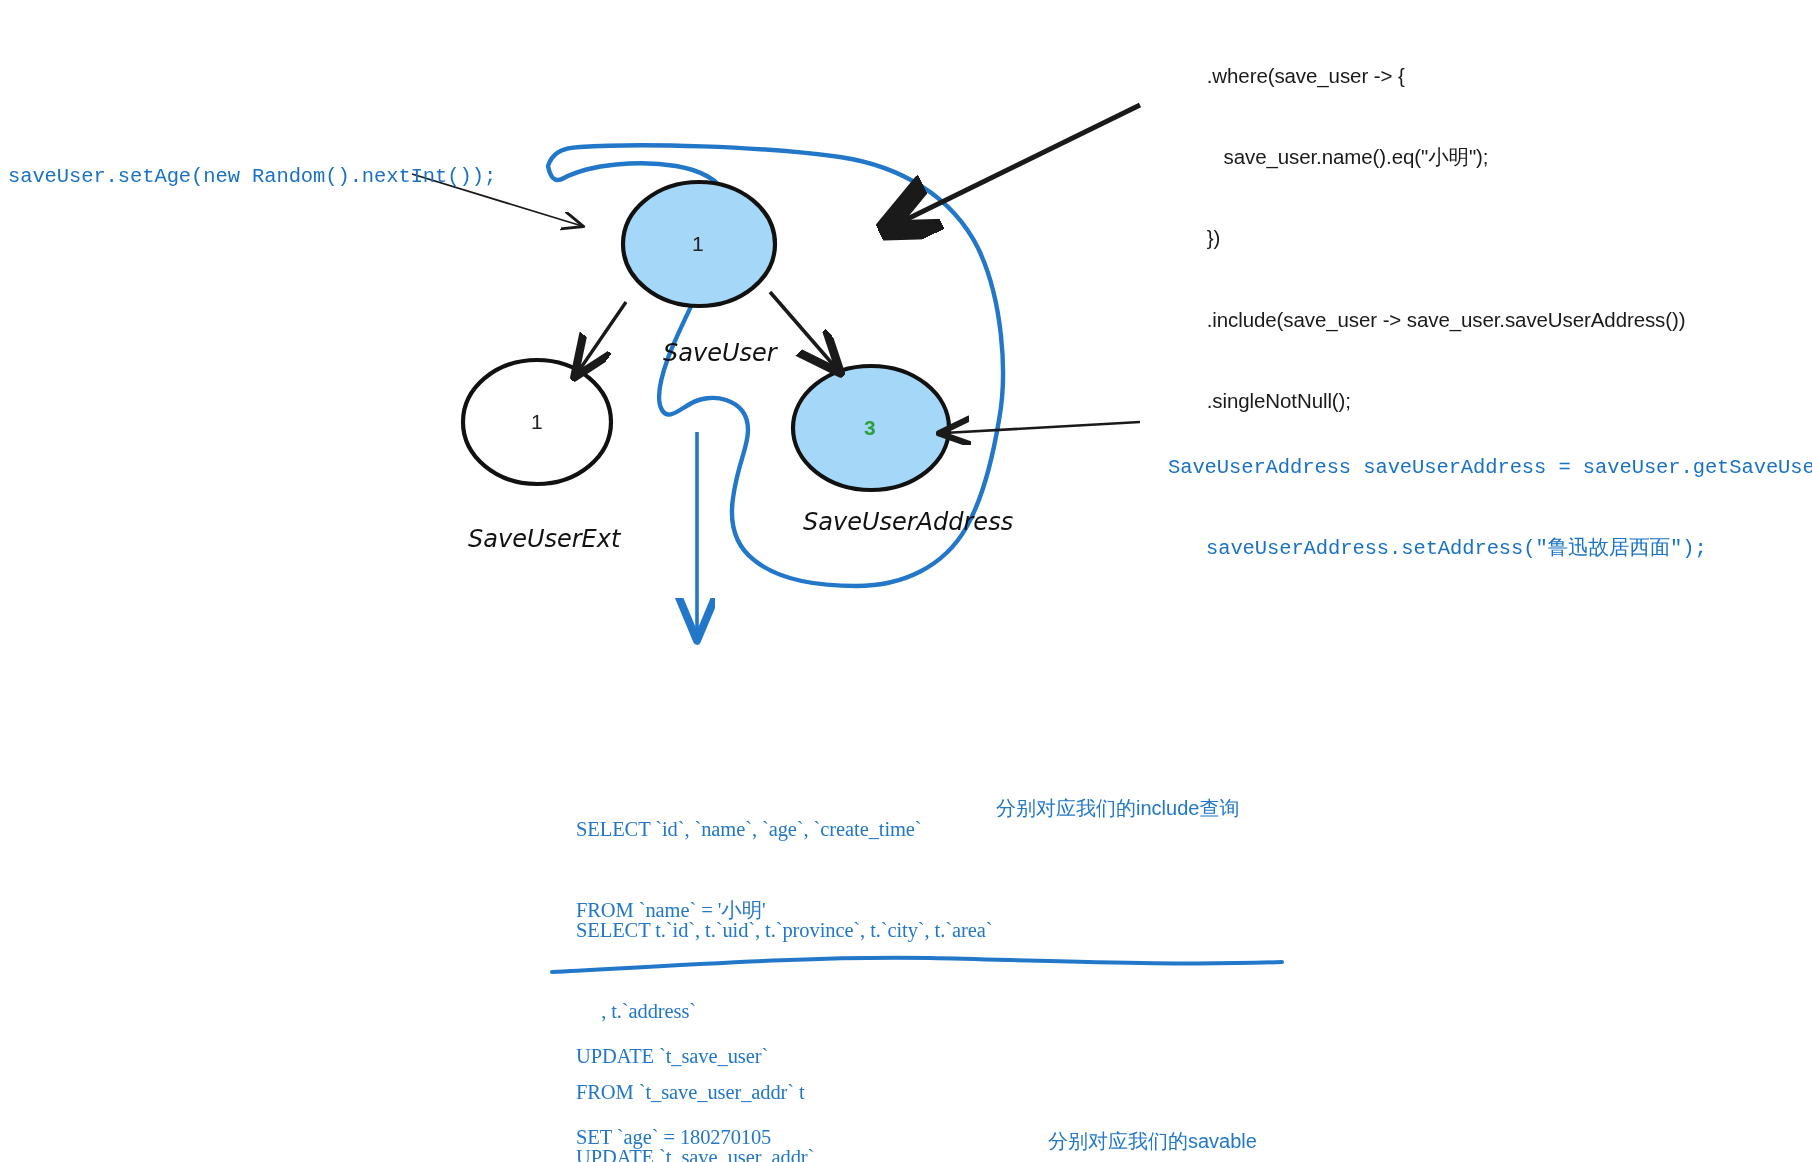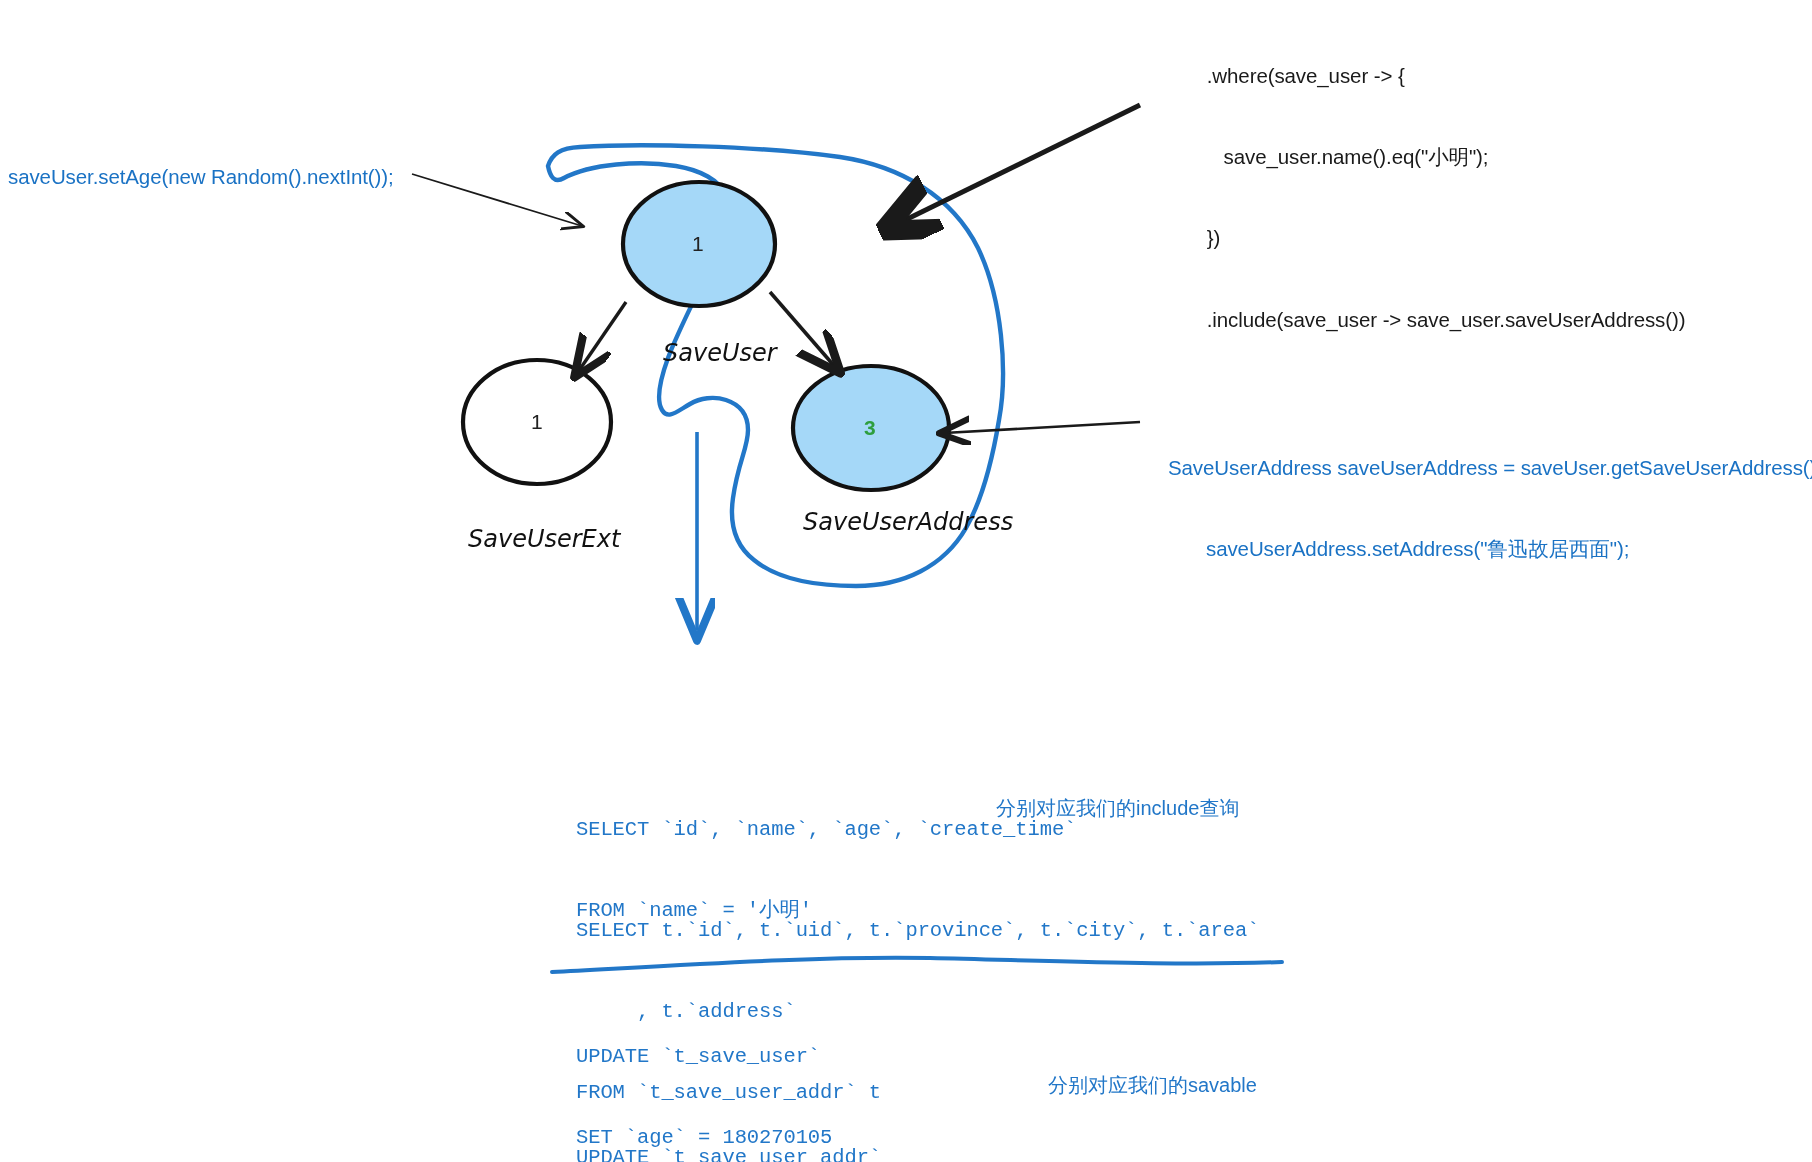--- a/index.html
+++ b/index.html
@@ -30,27 +30,27 @@
   }
   .code-black {
     color: #1a1a1a;
     font-size: 20.5px;
     font-family: "Liberation Sans", sans-serif;
     letter-spacing: -0.1px;
   }
   .code-blue {
     color: #1a72c4;
     font-size: 20.5px;
-    font-family: Liberation Sans, sans-serif;
+    font-family: Liberation Mono, monospace;
     letter-spacing: -0.1px;
   }
   .sql-blue {
     color: #2277c8;
     font-size: 20.5px;
-    font-family: Liberation Mono, monospace;
+    font-family: Liberation Serif, serif;
     letter-spacing: -0.1px;
   }
   .cn-blue {
     color: #2277c8;
     font-size: 20px;
     font-family: "Liberation Sans", sans-serif;
   }
   .node-label {
     position: absolute;
     color: #111111;
@@ -123,20 +123,21 @@
   <path d="M697,432 L697,630" fill="none" stroke="#2277c8" stroke-width="3.6" marker-end="url(#arrowBlue)"></path>
 
   <path d="M552,972 C700,964 820,956 930,958 C1060,961 1180,966 1282,962" fill="none" stroke="#2277c8" stroke-width="4" stroke-linecap="round"></path>
 </svg>
 
 <div class="txt code-black" style="left:1162px; top:8px;">
   <div>        .where(save_user -&gt; {</div>
   <div>           save_user.name().eq("小明");</div>
   <div>        })</div>
   <div>        .include(save_user -&gt; save_user.saveUserAddress())</div>
+  <div>        .singleNotNull();</div>
 </div>
 
 <div class="txt code-blue" style="left:8px; top:163px;">saveUser.setAge(new Random().nextInt());</div>
 
 <div class="txt code-blue" style="left:1168px; top:400px;">
   <div>SaveUserAddress saveUserAddress = saveUser.getSaveUserAddress();</div>
   <div style="padding-left:38px;">saveUserAddress.setAddress("鲁迅故居西面");</div>
 </div>
 
 <div class="circle-num" style="left:692px; top:232px; color:#222222;">1</div>
@@ -165,13 +166,13 @@
   
 </div>
 
 <div class="txt sql-blue" style="left:576px; top:1090px;">
   <div>UPDATE `t_save_user_addr`</div>
   
   
 </div>
 
 <div class="txt cn-blue" style="left:996px; top:795px;">分别对应我们的include查询</div>
-<div class="txt cn-blue" style="left:1048px; top:1072px;">分别对应我们的savable</div>
+<div class="txt cn-blue" style="left:1048px; top:1128px;">分别对应我们的savable</div>
 
 </body></html>

